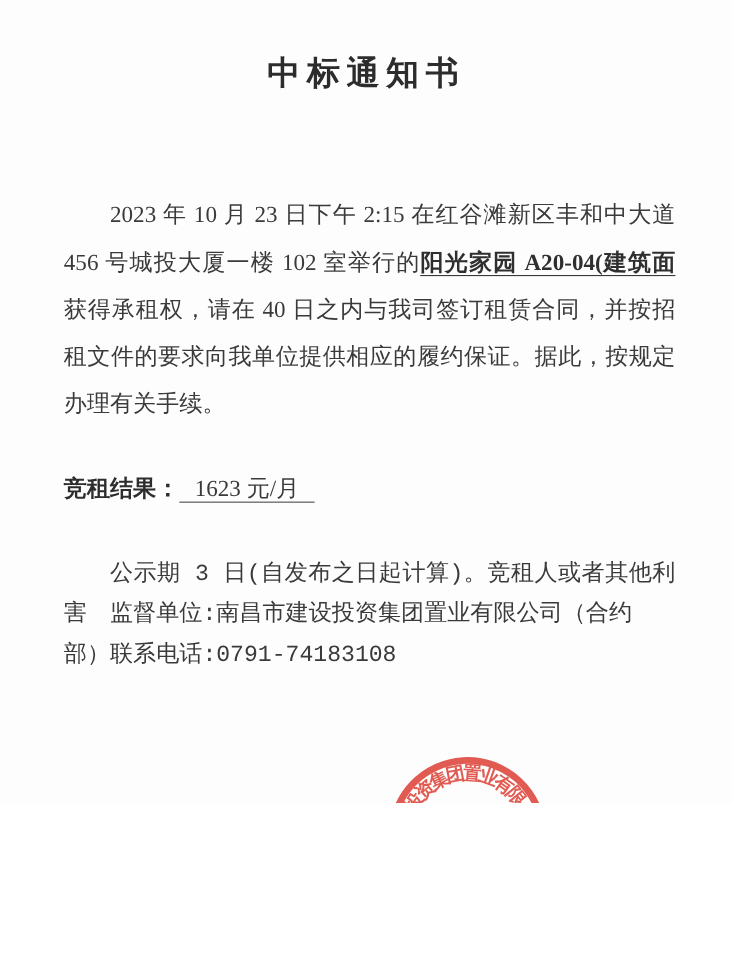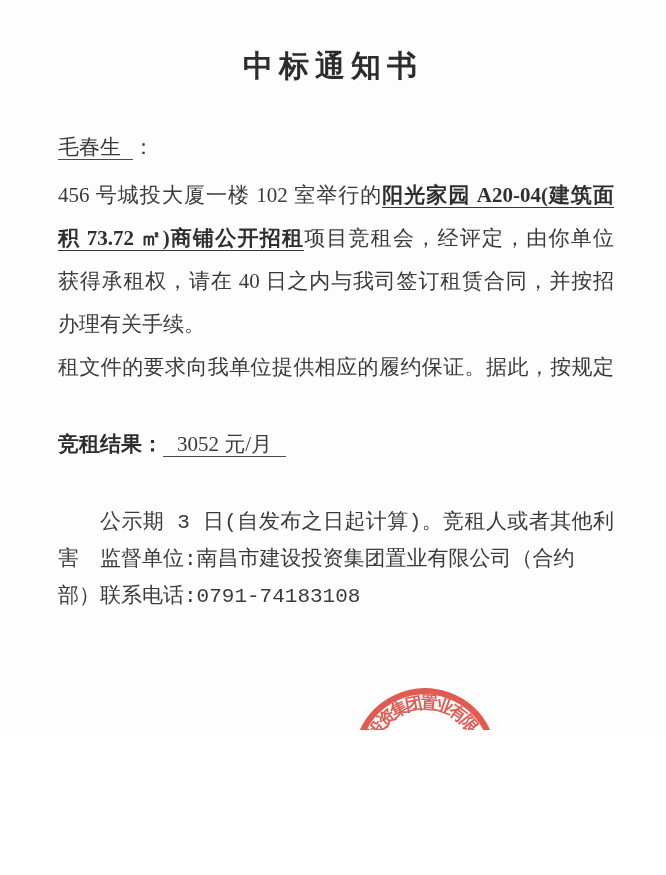--- a/index.html
+++ b/index.html
@@ -35,34 +35,31 @@
   }
   .stamp text { font-family:"Liberation Sans","DejaVu Sans",sans-serif; font-weight:bold; }
 </style>
 </head>
 <body>
 
 <div class="page">
 
   <h1 class="title">中标通知书</h1>
 
-  <div class="addressee">
-    <span class="name-u">毛春生</span><span>：</span>
-  </div>
 
   <div class="para para1">
+    <div class="line jl ind"><span>2023 年 10 月 23 日下午 2:15 在红谷滩新区丰和中大道</span></div>
     <div class="line jl"><span>456 号城投大厦一楼 102 室举行的</span><span class="bu">阳光家园 A20-04(建筑面</span></div>
-    <div class="line jl"><span class="bu">积 73.72 ㎡)商铺公开招租</span><span>项目竞租会，经评定，由你单位</span></div>
     <div class="line jl"><span>获得承租权，请在 40 日之内与我司签订租赁合同，并按招</span></div>
+    <div class="line jl"><span>租文件的要求向我单位提供相应的履约保证。据此，按规定</span></div>
     <div class="line"><span>办理有关手续。</span></div>
-    <div class="line jl"><span>租文件的要求向我单位提供相应的履约保证。据此，按规定</span></div>
   </div>
 
   <div class="result">
-    <span class="result-label">竞租结果：</span><span class="result-value">3052 元/月</span>
+    <span class="result-label">竞租结果：</span><span class="result-value">1623 元/月</span>
   </div>
 
   <div class="para para2">
     <div class="line jl ind"><span>公示期 3 日(自发布之日起计算)。竞租人或者其他利害</span></div>
     <div class="line ind"><span>监督单位:南昌市建设投资集团置业有限公司（合约部）</span></div>
     <div class="line ind"><span>联系电话:0791-74183108</span></div>
   </div>
 
   <div class="lessor">招租人：南昌市建设投资集团置业有限公司</div>
 

